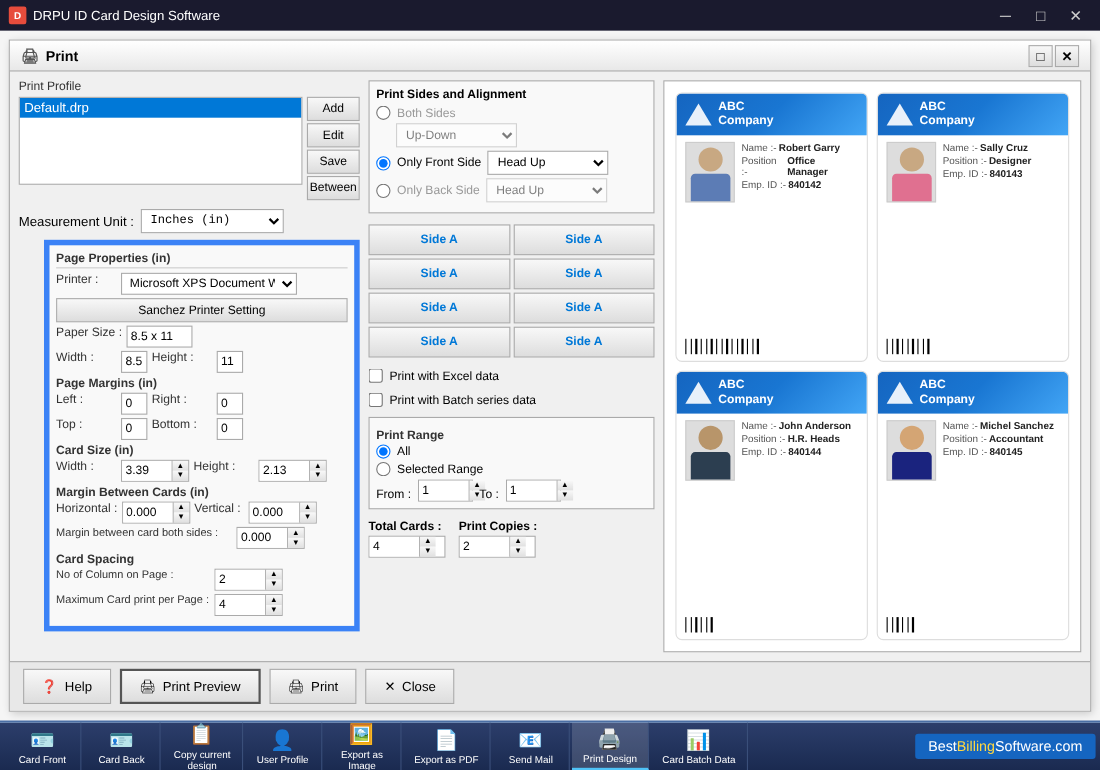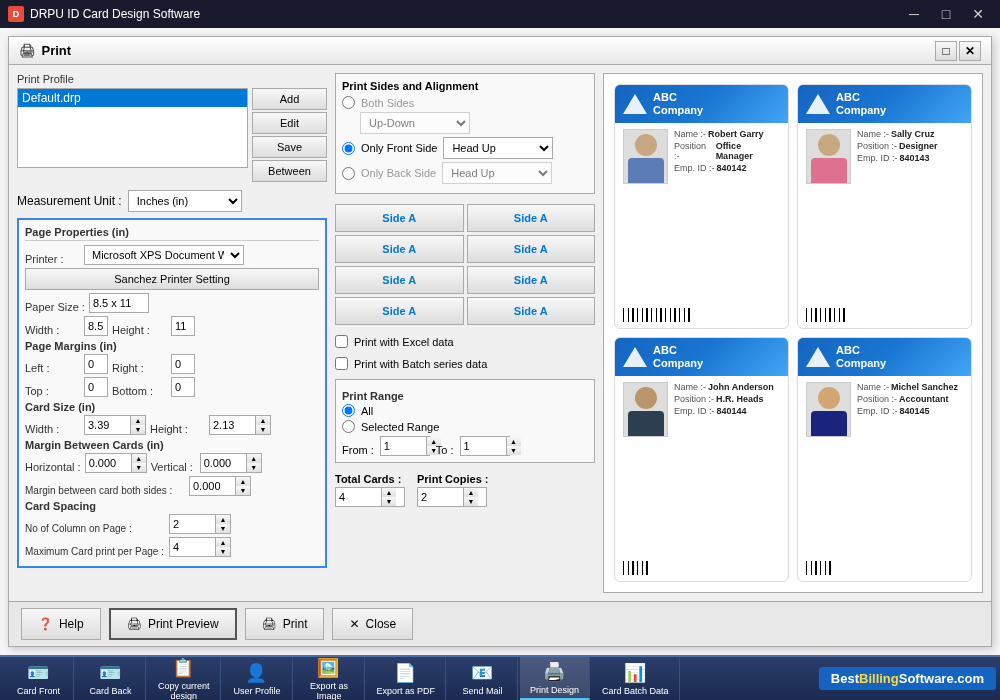--- a/index.html
+++ b/index.html
@@ -24,31 +24,31 @@
     .dialog-content { display: flex; flex: 1; padding: 8px; gap: 8px; }
 
     
     .left-panel { width: 310px; display: flex; flex-direction: column; gap: 6px; }
 
     .section-label { font-size: 11px; color: #333; margin-bottom: 3px; }
     .profile-list { border: 1px solid #aaa; background: white; height: 80px; margin-bottom: 4px; overflow-y: auto; }
     .profile-item { padding: 2px 4px; cursor: pointer; }
     .profile-item.selected { background: #0078d7; color: white; }
     .profile-buttons { display: flex; flex-direction: column; gap: 2px; }
-    .profile-btn { width: 75px; height: 22px; background: linear-gradient(to bottom, #f8f8f8, #ddd); border: 1px solid #aaa; cursor: pointer; font-size: 11px; }
+    .profile-btn { width: 48px; height: 22px; background: linear-gradient(to bottom, #f8f8f8, #ddd); border: 1px solid #aaa; cursor: pointer; font-size: 11px; }
     .profile-row { display: flex; gap: 4px; }
 
     
     .measurement-row { display: flex; align-items: center; gap: 6px; margin-top: 2px; }
-    .measurement-select { height: 22px; border: 1px solid #aaa; background: white; font-size: 11px; padding: 0 4px; width: 114px; }
-
-    
-    .page-props { border: 2px solid #3b82f6; padding: 6px; background: #f9f9f9; }
+    .measurement-select { height: 22px; border: 1px solid #aaa; background: white; font-size: 11px; padding: 0 4px; width: 130px; font-family: Liberation Mono, monospace; }
+
+    
+    .page-props { border: 5px solid #3b82f6; padding: 6px; background: #f9f9f9; margin-left: 23px; }
     .page-props-title { font-size: 11px; font-weight: bold; color: #333; margin-bottom: 4px; border-bottom: 1px solid #ccc; padding-bottom: 2px; }
-    .form-row { display: flex; align-items: flex-end; gap: 4px; margin-bottom: 3px; }
+    .form-row { display: flex; align-items: flex-start; gap: 4px; margin-bottom: 3px; }
     .form-label { font-size: 11px; color: #333; min-width: 55px; }
     .form-input { height: 20px; border: 1px solid #aaa; background: white; font-size: 11px; padding: 0 3px; }
     .printer-select { width: 160px; }
     .change-btn { height: 22px; background: linear-gradient(to bottom, #f8f8f8, #ddd); border: 1px solid #aaa; cursor: pointer; font-size: 11px; padding: 0 8px; width: 100%; margin-bottom: 3px; }
     .w60 { width: 60px; }
     .w40 { width: 24px; }
 
     .sub-section-title { font-size: 11px; font-weight: bold; color: #333; margin: 4px 0 2px 0; }
     .spin-wrapper { display: flex; border: 1px solid #aaa; height: 20px; background: white; }
     .spin-field { width: 45px; border: none; outline: none; font-size: 11px; padding: 0 3px; }
@@ -105,21 +105,21 @@
     .bottom-bar { background: #e8e8e8; border-top: 1px solid #aaa; padding: 6px 12px; display: flex; gap: 8px; align-items: center; }
     .bottom-btn { height: 32px; background: linear-gradient(to bottom, #f8f8f8, #ddd); border: 1px solid #aaa; cursor: pointer; font-size: 12px; padding: 0 16px; display: flex; align-items: center; gap: 6px; }
     .bottom-btn.print-preview-btn { border: 2px solid #555; }
 
     
     .taskbar { background: linear-gradient(to bottom, #2c3e6b, #1a2a50); height: 45px; display: flex; align-items: center; gap: 2px; padding: 0 4px; border-top: 2px solid #4a6fa5; }
     .taskbar-item { display: flex; flex-direction: column; align-items: center; justify-content: center; padding: 2px 10px; cursor: pointer; color: white; font-size: 10px; gap: 2px; min-width: 70px; border-right: 1px solid #3a4f7a; height: 100%; }
     .taskbar-item.active { background: rgba(255,255,255,0.15); border-bottom: 2px solid #4fc3f7; }
     .taskbar-icon { font-size: 18px; }
     .taskbar-label { font-size: 9px; text-align: center; }
-    .taskbar-branding { margin-left: auto; background: #1565c0; color: white; padding: 4px 12px; font-size: 13px; font-weight: bold; border-radius: 3px; }
+    .taskbar-branding { margin-left: auto; background: #1565c0; color: white; padding: 4px 12px; font-size: 13px; font-weight: normal; border-radius: 3px; }
     .brand-best { color: #fff; }
     .brand-billing { color: #ffd740; }
     .brand-software { color: #fff; }
 
     input[type="radio"] { width: 13px; height: 13px; }
     input[type="checkbox"] { width: 13px; height: 13px; }
     select { cursor: pointer; }
     
     .disabled-text { color: #999; }
     

